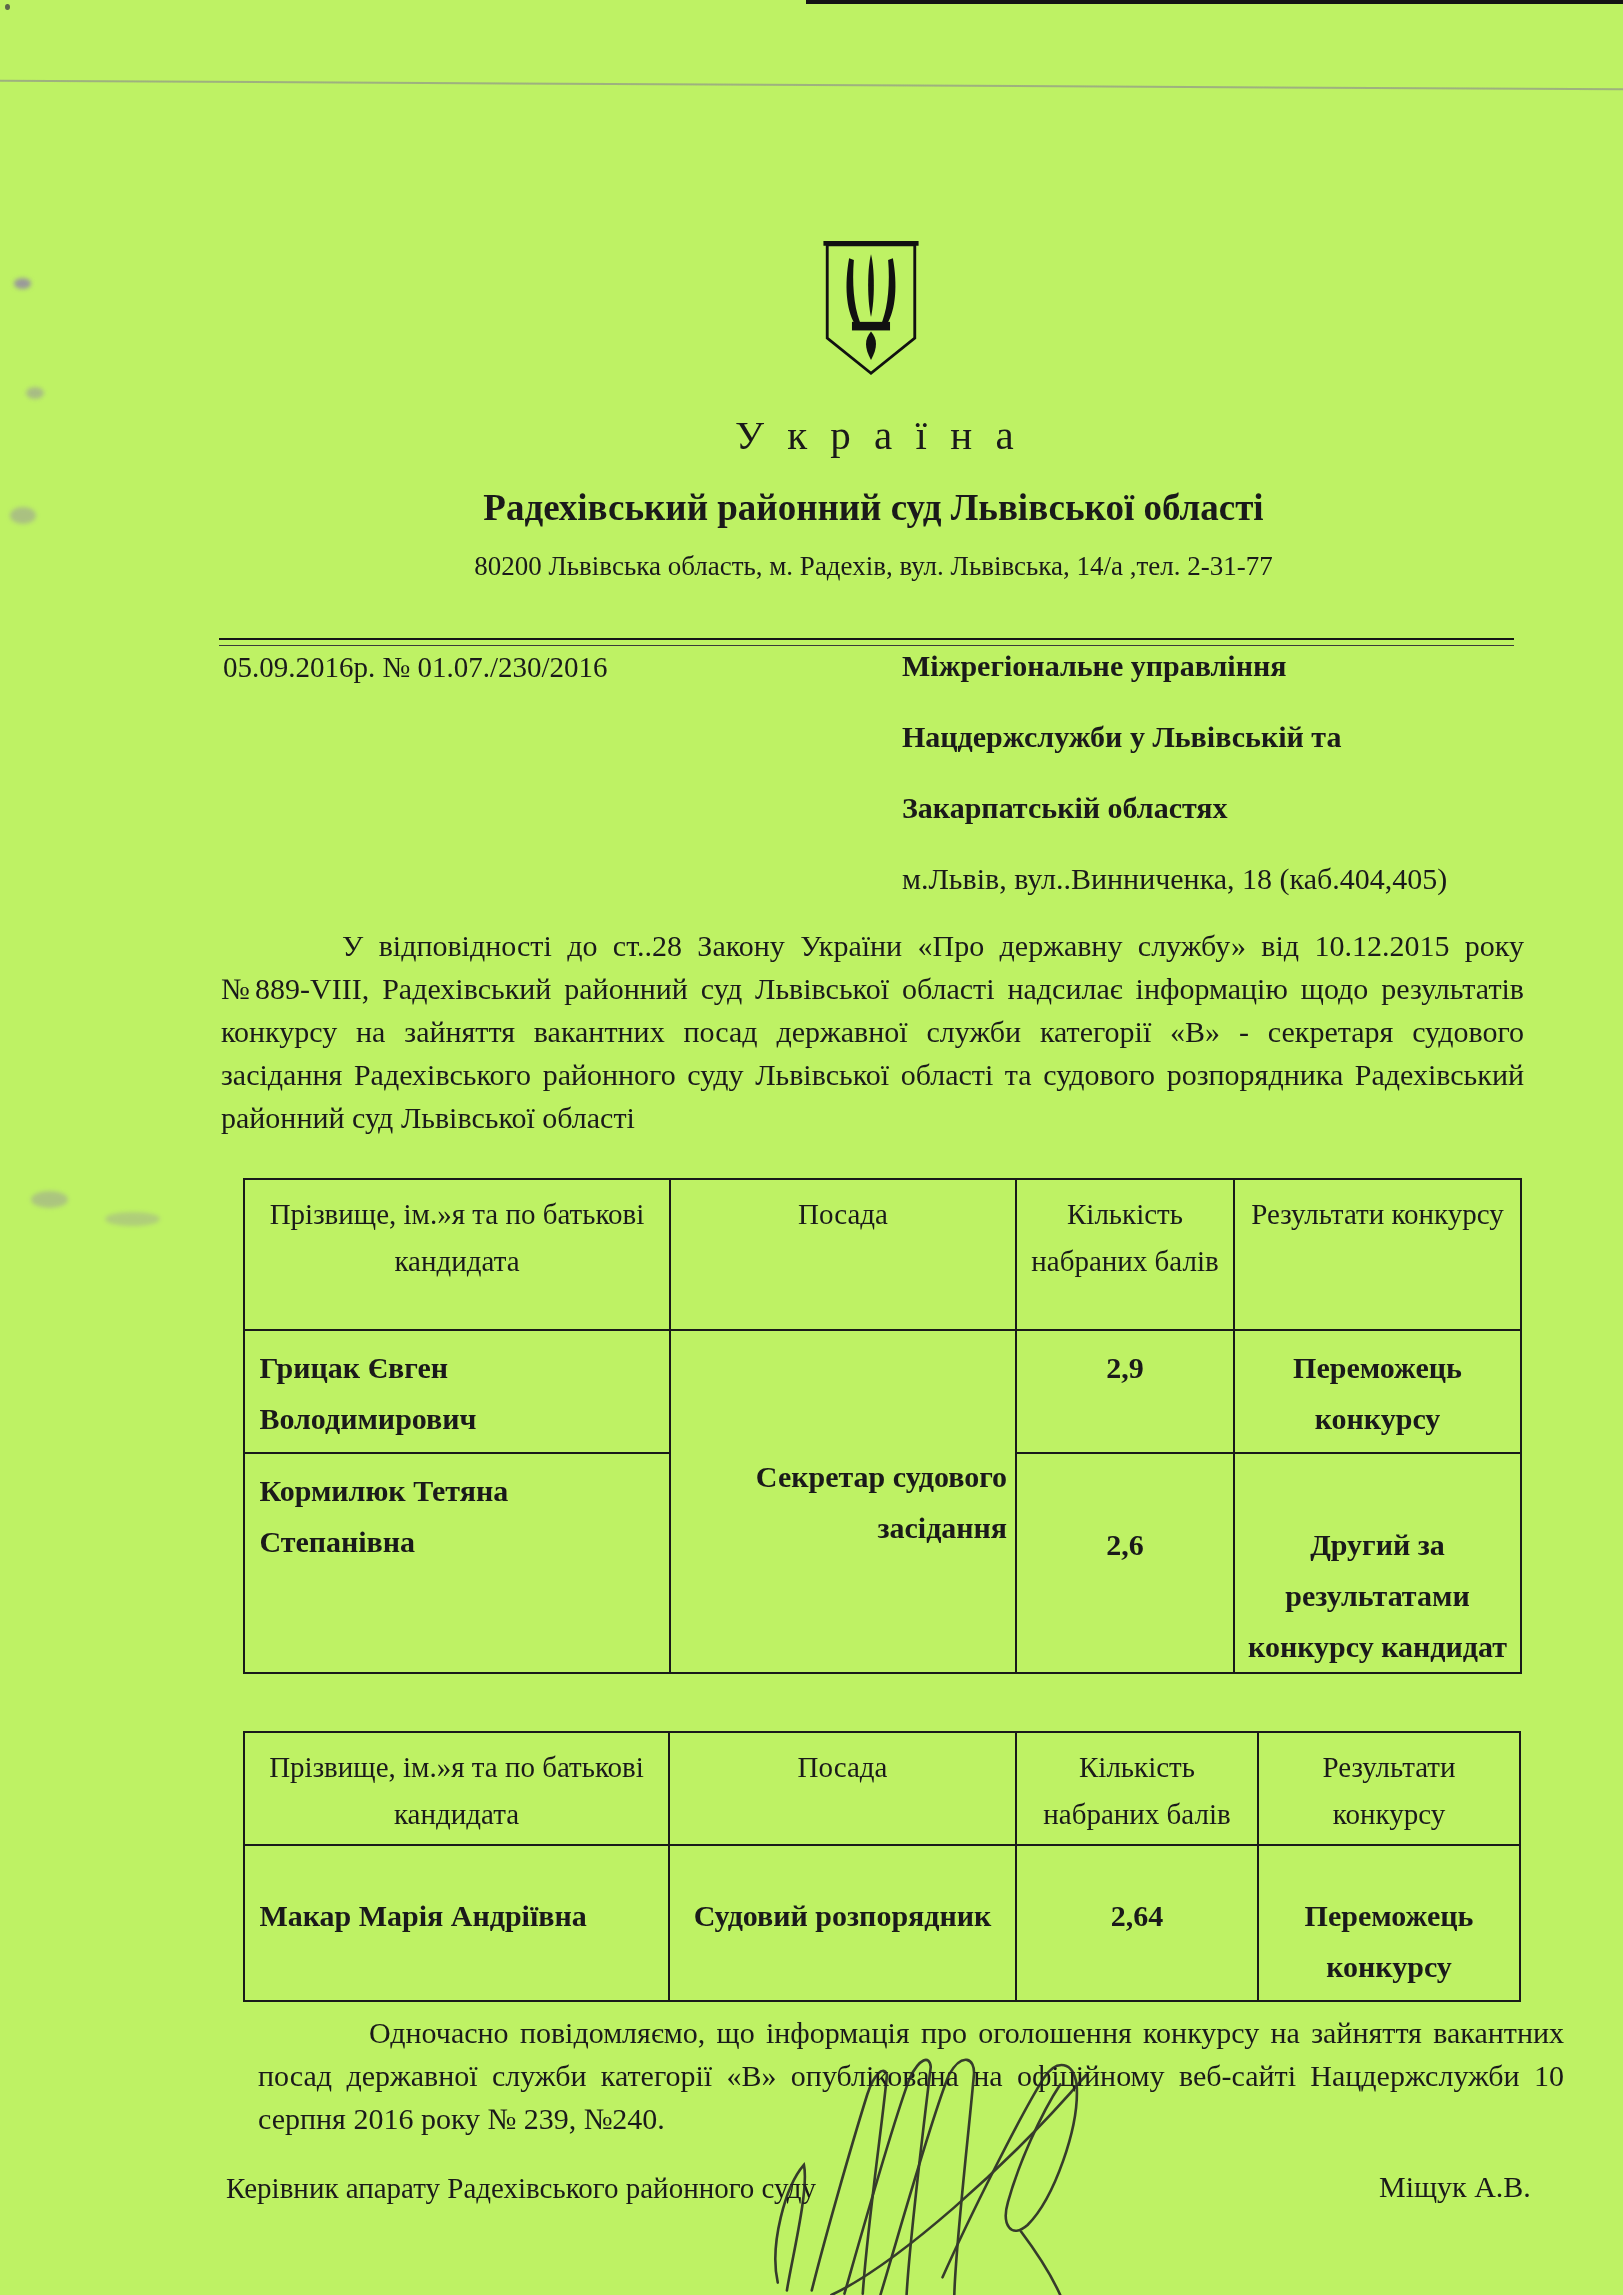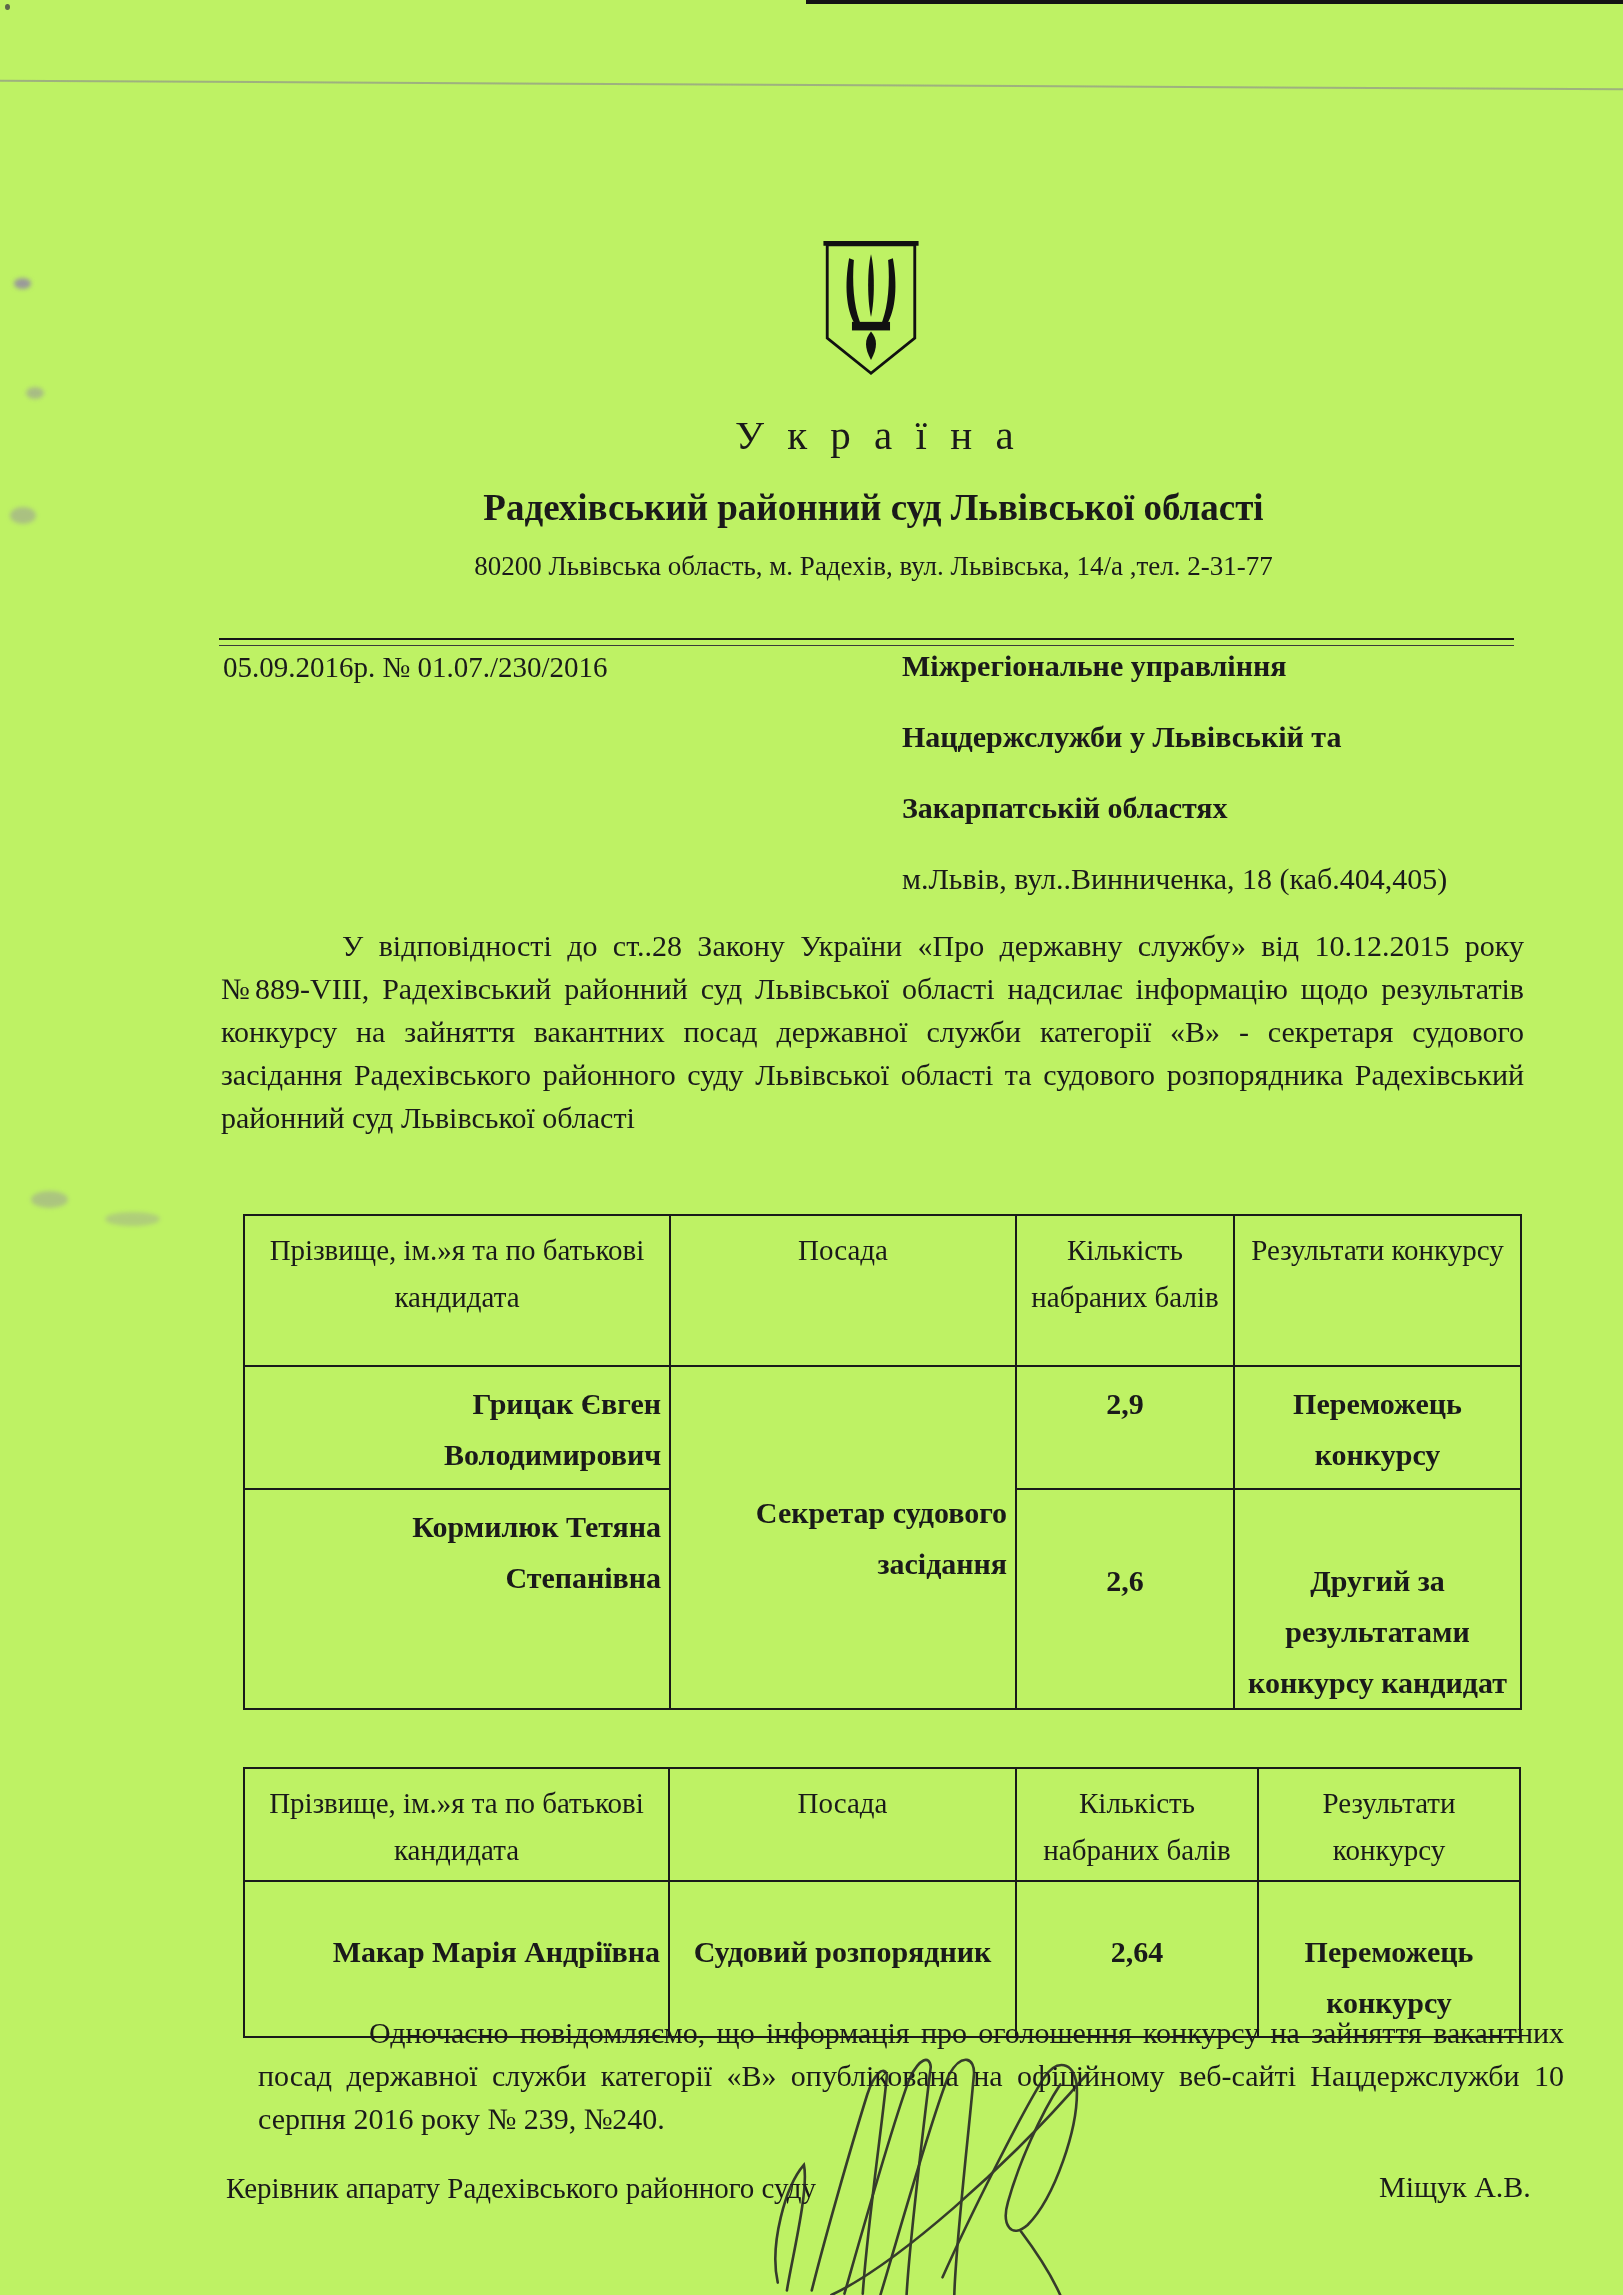--- a/index.html
+++ b/index.html
@@ -30,32 +30,32 @@
   .recipient{left:902px;top:649px;width:628px;font-size:30px;}
   .recipient div{height:71px;}
   .r-bold{font-weight:bold;}
 
   .body-par{
     left:221px;top:924px;width:1303px;
     font-size:30px;line-height:43px;
     text-align:justify;text-indent:121px;
   }
 
-  .doc-table{border-collapse:collapse;table-layout:fixed;width:1276px;margin-top:36px;}
+  .doc-table{border-collapse:collapse;table-layout:fixed;width:1276px;}
   .doc-table td{
     border:2px solid #1a1a1a;
     vertical-align:top;text-align:center;
     padding:10.5px 7.9px 0 7.9px;
     font-size:29px;line-height:47px;
     overflow:hidden;
   }
   .t1{left:243px;top:1178px;}
   .t2{left:243px;top:1731px;}
   .doc-table td.data{font-weight:bold;font-size:30px;line-height:51px;}
-  .doc-table td.name-cell{text-align:right;padding-left:14.4px;border-radius:12px;}
+  .doc-table td.name-cell{text-align:left;padding-left:14.4px;border-radius:12px;}
   .doc-table td.pos-cell{vertical-align:middle;padding-top:0;text-align:right;}
   .doc-table td.pad-deep{padding-top:65px;}
   .doc-table td.pad-d2{padding-top:44px;}
 
   .closing-par{
     left:221px;top:2011px;width:1306px;
     font-size:30px;line-height:43px;
     text-align:justify;text-indent:111px;margin-left:37px;
   }
 

